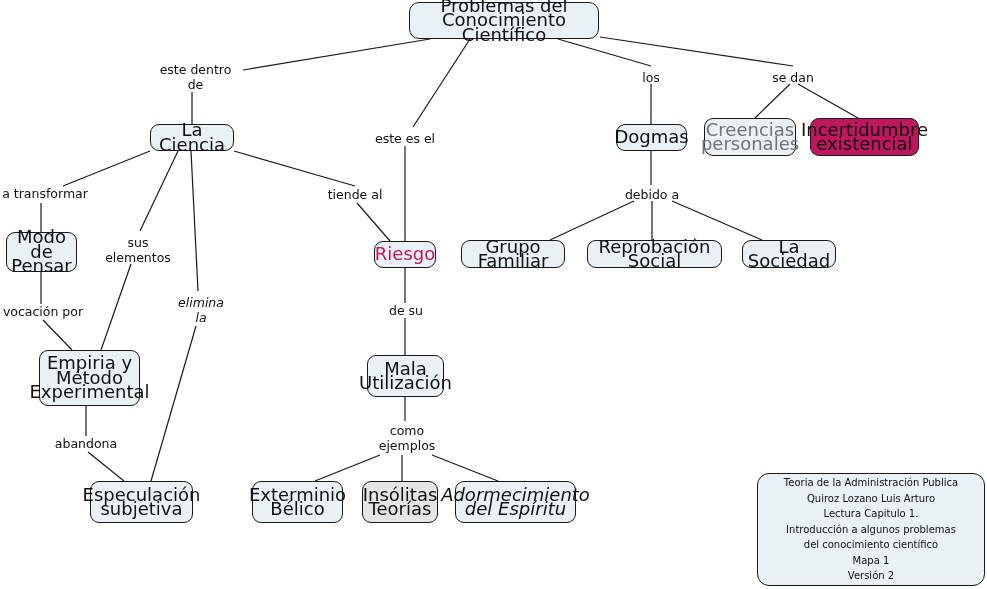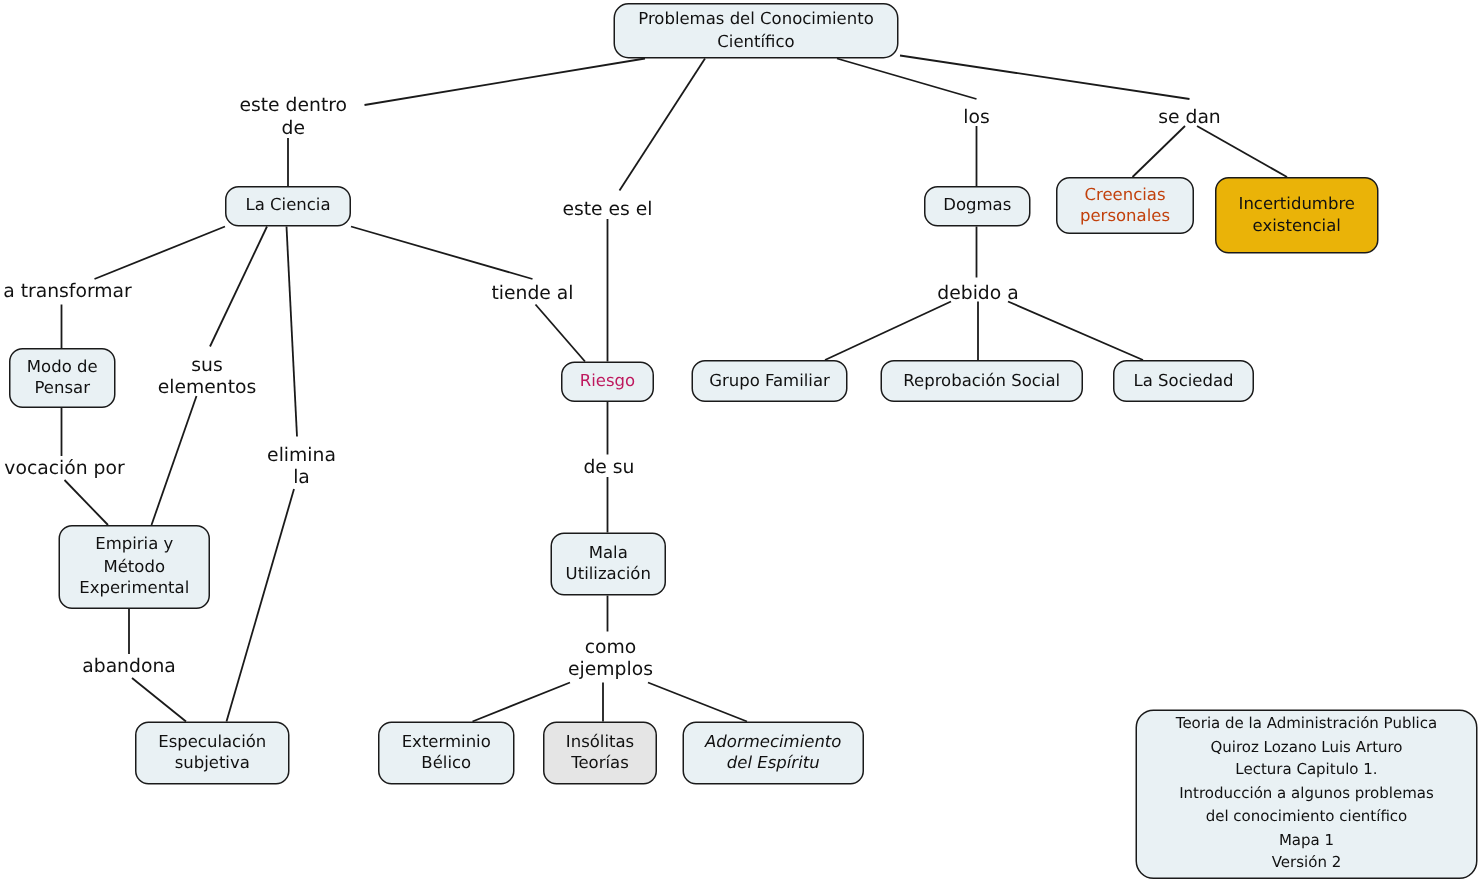--- a/index.html
+++ b/index.html
@@ -30,21 +30,21 @@
     position: absolute;
     box-sizing: border-box;
     display: flex;
     align-items: center;
     justify-content: center;
     text-align: center;
     background: #e9f1f4;
     border: 1.3px solid #1a1a1a;
     border-radius: 9px;
     color: #111111;
-    font-size: 11px;
+    font-size: 18px;
     line-height: 14.5px;
     padding: 2px 6px;
     white-space: pre-line;
     z-index: 2;
   }
   .node.root {
     border-radius: 10px;
   }
   .link-label {
     position: absolute;
@@ -111,23 +111,23 @@
       <line x1="651" y1="151" x2="651" y2="185" stroke="#1a1a1a" stroke-width="1.2"></line>
       <line x1="634" y1="201" x2="550" y2="240" stroke="#1a1a1a" stroke-width="1.2"></line>
       <line x1="652" y1="201" x2="652" y2="240" stroke="#1a1a1a" stroke-width="1.2"></line>
       <line x1="672" y1="201" x2="762" y2="240" stroke="#1a1a1a" stroke-width="1.2"></line>
     </svg>
   <div id="nodes-layer">
       <div class="node root" style="left: 409px; top: 2px; width: 190px; height: 37px; background: rgb(233, 241, 244); border-color: rgb(26, 26, 26); color: rgb(17, 17, 17);">Problemas del Conocimiento
 Científico</div>
       <div class="node" style="left: 150px; top: 124px; width: 84px; height: 27px; background: rgb(233, 241, 244); border-color: rgb(26, 26, 26); color: rgb(17, 17, 17);">La Ciencia</div>
       <div class="node" style="left: 616px; top: 124px; width: 71px; height: 27px; background: rgb(233, 241, 244); border-color: rgb(26, 26, 26); color: rgb(17, 17, 17);">Dogmas</div>
-      <div class="node" style="left: 704px; top: 118px; width: 92px; height: 38px; background: rgb(233, 241, 244); border-color: rgb(26, 26, 26); color: #c2410c;">Creencias
+      <div class="node" style="left: 704px; top: 118px; width: 92px; height: 38px; background: rgb(233, 241, 244); border-color: rgb(26, 26, 26); color: #737373;">Creencias
 personales</div>
-      <div class="node" style="left: 810px; top: 118px; width: 109px; height: 51px; background: #eab308; border-color: rgb(26, 26, 26); color: rgb(17, 17, 17);">Incertidumbre
+      <div class="node" style="left: 810px; top: 118px; width: 109px; height: 38px; background: #be185d; border-color: rgb(26, 26, 26); color: rgb(17, 17, 17);">Incertidumbre
 existencial</div>
       <div class="node" style="left: 6px; top: 232px; width: 71px; height: 40px; background: rgb(233, 241, 244); border-color: rgb(26, 26, 26); color: rgb(17, 17, 17);">Modo de
 Pensar</div>
       <div class="node" style="left: 374px; top: 241px; width: 62px; height: 27px; background: rgb(233, 241, 244); border-color: rgb(26, 26, 26); color: #be185d;">Riesgo</div>
       <div class="node" style="left: 461px; top: 240px; width: 104px; height: 28px; background: rgb(233, 241, 244); border-color: rgb(26, 26, 26); color: rgb(17, 17, 17);">Grupo Familiar</div>
       <div class="node" style="left: 587px; top: 240px; width: 135px; height: 28px; background: rgb(233, 241, 244); border-color: rgb(26, 26, 26); color: rgb(17, 17, 17);">Reprobación Social</div>
       <div class="node" style="left: 742px; top: 240px; width: 94px; height: 28px; background: rgb(233, 241, 244); border-color: rgb(26, 26, 26); color: rgb(17, 17, 17);">La Sociedad</div>
       <div class="node" style="left: 39px; top: 350px; width: 101px; height: 56px; background: rgb(233, 241, 244); border-color: rgb(26, 26, 26); color: rgb(17, 17, 17);">Empiria y
 Método
 Experimental</div>
@@ -146,21 +146,21 @@
       <div class="link-label" style="left: 148px; top: 62px; width: 95px; color: rgb(17, 17, 17);">este dentro
 de</div>
       <div class="link-label" style="left: 631px; top: 70px; width: 40px; color: rgb(17, 17, 17);">los</div>
       <div class="link-label" style="left: 762px; top: 70px; width: 62px; color: rgb(17, 17, 17);">se dan</div>
       <div class="link-label" style="left: 366px; top: 131px; width: 78px; color: rgb(17, 17, 17);">este es el</div>
       <div class="link-label" style="left: -4px; top: 186px; width: 98px; color: rgb(17, 17, 17);">a transformar</div>
       <div class="link-label" style="left: 320px; top: 187px; width: 70px; color: rgb(17, 17, 17);">tiende al</div>
       <div class="link-label" style="left: 617px; top: 187px; width: 70px; color: rgb(17, 17, 17);">debido a</div>
       <div class="link-label" style="left: 100px; top: 235px; width: 76px; color: rgb(17, 17, 17);">sus
 elementos</div>
-      <div class="link-label" style="left: 172px; top: 295px; width: 58px; color: rgb(17, 17, 17);">elimina
+      <div class="link-label" style="left: 172px; top: 295px; width: 58px; color: rgb(17, 17, 17); font-style: italic;">elimina
 la</div>
       <div class="link-label" style="left: -4px; top: 304px; width: 94px; color: rgb(17, 17, 17);">vocación por</div>
       <div class="link-label" style="left: 385px; top: 303px; width: 42px; color: rgb(17, 17, 17);">de su</div>
       <div class="link-label" style="left: 372px; top: 423px; width: 70px; color: rgb(17, 17, 17);">como
 ejemplos</div>
       <div class="link-label" style="left: 50px; top: 436px; width: 72px; color: rgb(17, 17, 17);">abandona</div>
     </div>
   <div class="infobox" id="infobox" style="left: 757px; top: 473px; width: 228px; height: 113px; background: rgb(233, 241, 244); border-color: rgb(26, 26, 26); color: rgb(17, 17, 17);">Teoria de la Administración Publica
 Quiroz Lozano Luis Arturo
 Lectura Capitulo 1.

